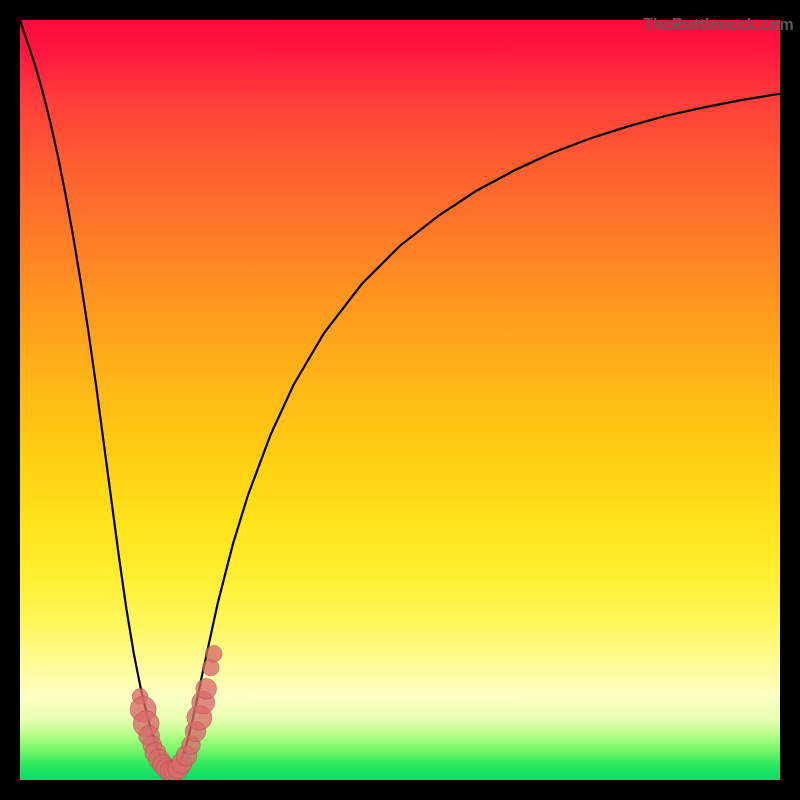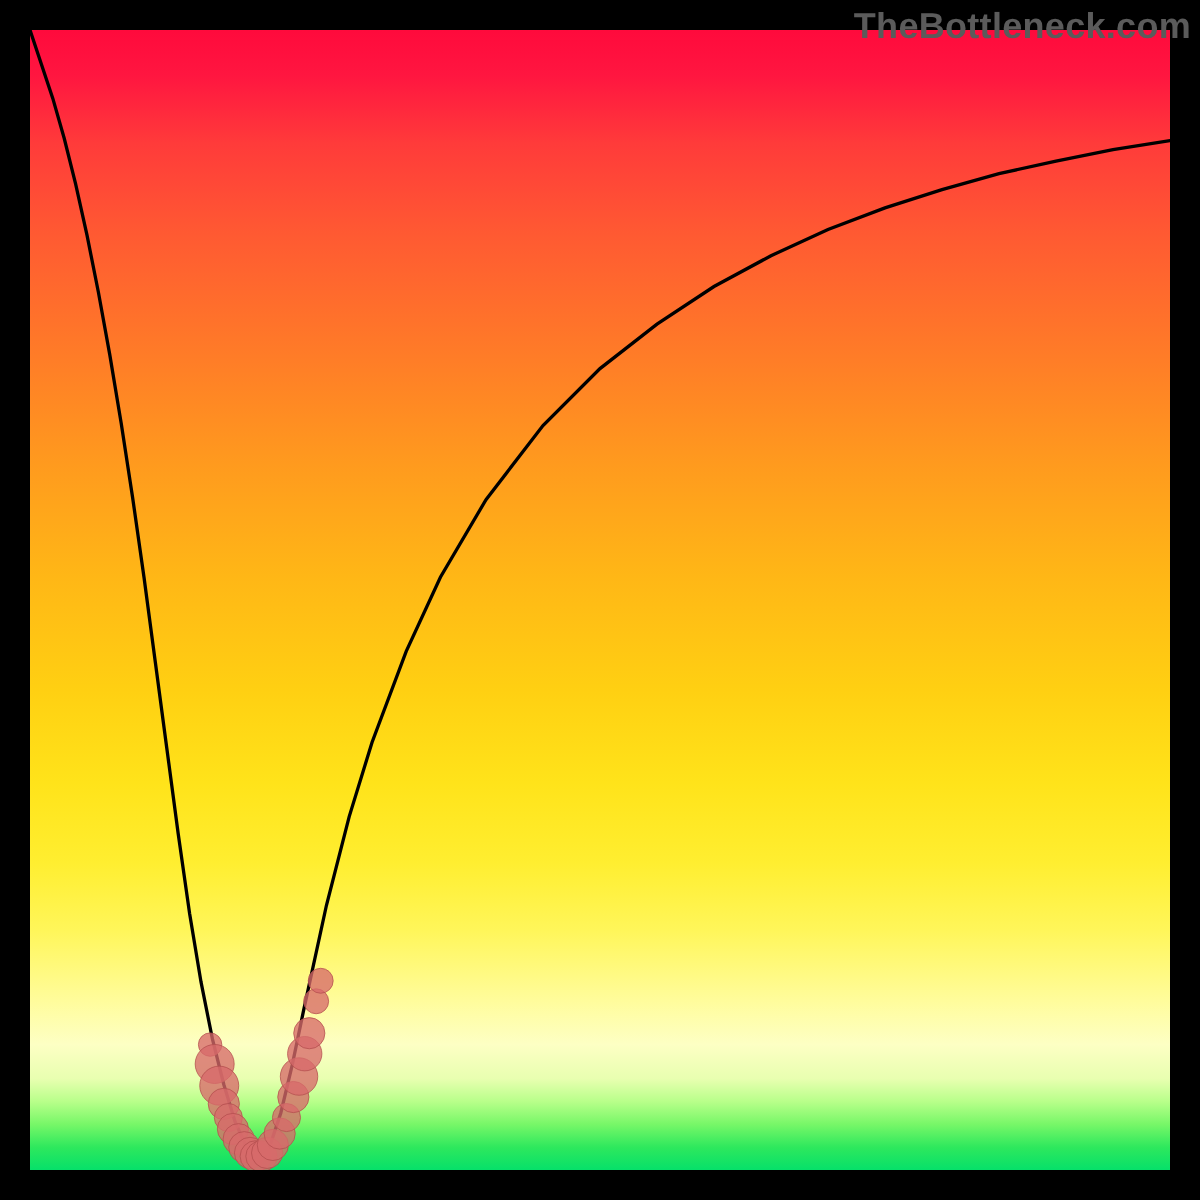--- a/index.html
+++ b/index.html
@@ -45,24 +45,24 @@
       #fdffc4 89%,
       #e8ffb0 92%,
       #b8ff8a 94%,
       #77f768 96%,
       #2ee85d 98%,
       #06e06a 100%
     );
   }
   .watermark {
     position: absolute;
-    top: 4px;
+    top: 16px;
     right: 6px;
     color: #5b5b5b;
-    font-size: 24px;
+    font-size: 16px;
     font-weight: 600;
     letter-spacing: 0.2px;
     user-select: none;
   }
   svg.curve {
     position: absolute;
     inset: 0;
   }
   .data-point {
     fill: #d76a6a;

